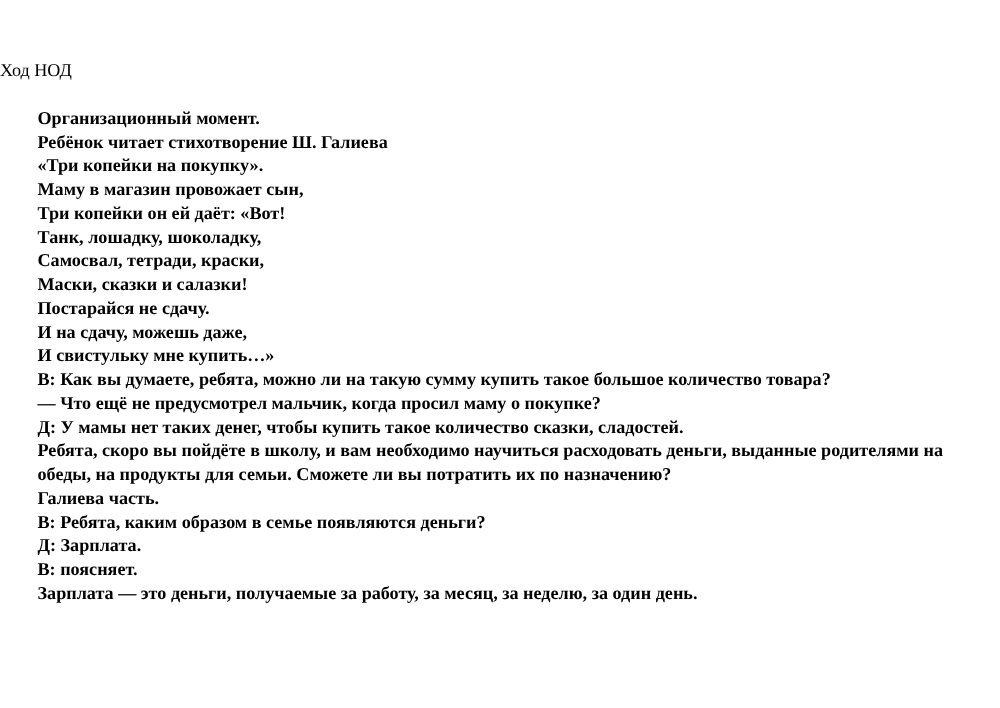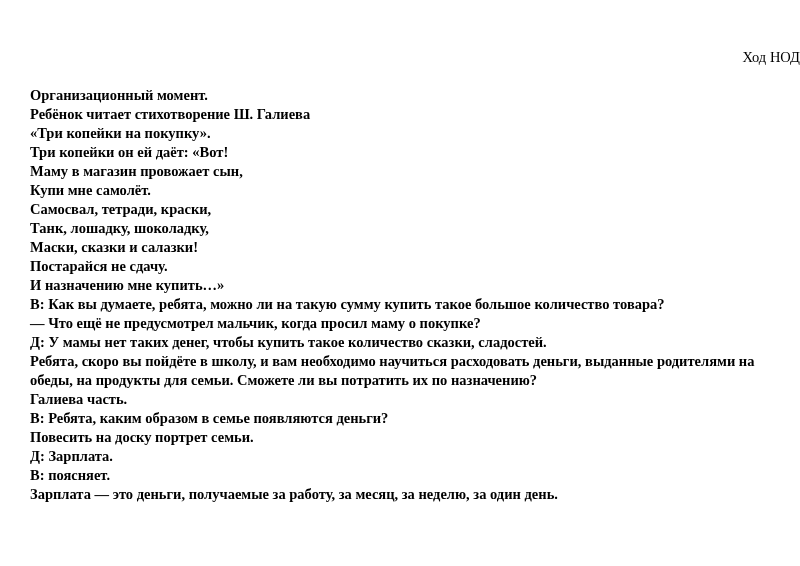--- a/index.html
+++ b/index.html
@@ -13,21 +13,21 @@
     height: 566px;
     background: #ffffff;
     font-family: "Liberation Serif", "DejaVu Serif", serif;
     color: #000000;
     overflow: hidden;
     box-sizing: border-box;
   }
   .doc-title {
     margin: 0;
     padding-top: 48px;
-    text-align: right;
+    text-align: left;
     font-size: 14.5px;
     font-weight: normal;
     line-height: 19px;
   }
   .doc-body {
     margin-top: 19px;
     padding-left: 30px;
     padding-right: 28px;
     font-size: 14.5px;
     line-height: 19px;
@@ -40,32 +40,31 @@
 </style>
 </head>
 <body>
 
 <div class="page">
   <h1 class="doc-title">Ход НОД</h1>
   <div class="doc-body" id="doc-body">
       <p class="text-line">Организационный момент.</p>
       <p class="text-line">Ребёнок читает стихотворение Ш. Галиева</p>
       <p class="text-line">«Три копейки на покупку».</p>
+      <p class="text-line">Маму в магазин провожает сын,</p>
       <p class="text-line">Три копейки он ей даёт: «Вот!</p>
-      <p class="text-line">Маму в магазин провожает сын,</p>
-      <p class="text-line">Купи мне самолёт.</p>
+      <p class="text-line">Танк, лошадку, шоколадку,</p>
       <p class="text-line">Самосвал, тетради, краски,</p>
-      <p class="text-line">Танк, лошадку, шоколадку,</p>
       <p class="text-line">Маски, сказки и салазки!</p>
       <p class="text-line">Постарайся не сдачу.</p>
-      <p class="text-line">И назначению мне купить…»</p>
+      <p class="text-line">И на сдачу, можешь даже,</p>
+      <p class="text-line">И свистульку мне купить…»</p>
       <p class="text-line">В: Как вы думаете, ребята, можно ли на такую сумму купить такое большое количество товара?</p>
       <p class="text-line">— Что ещё не предусмотрел мальчик, когда просил маму о покупке?</p>
       <p class="text-line">Д: У мамы нет таких денег, чтобы купить такое количество сказки, сладостей.</p>
       <p class="text-line">Ребята, скоро вы пойдёте в школу, и вам необходимо научиться расходовать деньги, выданные родителями на обеды, на продукты для семьи. Сможете ли вы потратить их по назначению?</p>
       <p class="text-line">Галиева часть.</p>
       <p class="text-line">В: Ребята, каким образом в семье появляются деньги?</p>
-      <p class="text-line">Повесить на доску портрет семьи.</p>
       <p class="text-line">Д: Зарплата.</p>
       <p class="text-line">В: поясняет.</p>
       <p class="text-line">Зарплата — это деньги, получаемые за работу, за месяц, за неделю, за один день.</p>
     </div>
 </div>
 
 </body></html>

